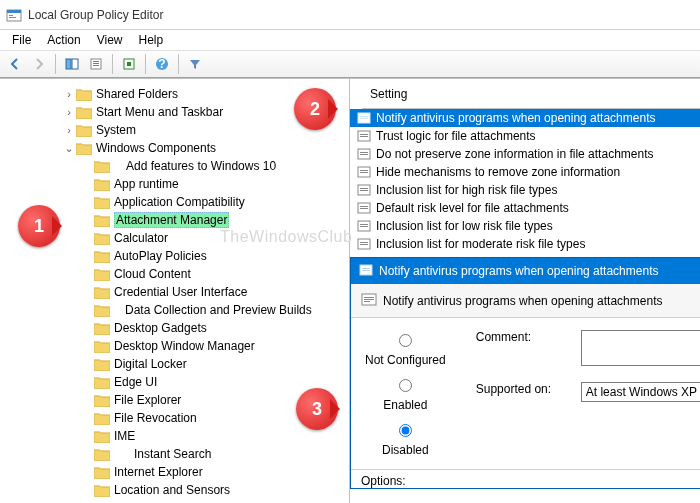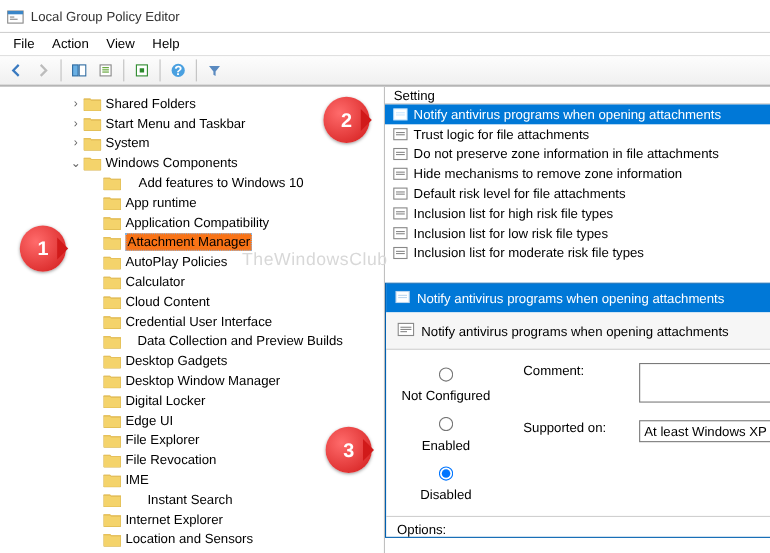--- a/index.html
+++ b/index.html
@@ -15,25 +15,25 @@
   .toolbar { height: 28px; border-top: 1px solid #e0e0e0; border-bottom: 1px solid #a0a0a0; display: flex; align-items: center; gap: 2px; padding: 0 4px; background: linear-gradient(#fdfdfd,#f0f0f0); }
   .toolbar .tbtn { width: 22px; height: 22px; display:flex;align-items:center;justify-content:center; border:1px solid transparent; border-radius:2px;}
   .toolbar .sep { width:1px; height:20px; background:#c0c0c0; margin:0 3px;}
 
   .content { display: flex; height: calc(503px - 30px - 20px - 28px); border-top:1px solid #c0c0c0;}
   .tree-pane { width: 350px; border-right: 1px solid #c0c0c0; overflow: hidden; padding: 6px 0 0 0; background:#fff;}
   .tree-item { display: flex; align-items: center; height: 18px; padding-left: 0; white-space:nowrap;}
   .tree-item .exp { width:14px;text-align:center;color:#666;font-size:11px;user-select:none;}
   .tree-item .folder { width:16px;height:13px;margin-right:4px;display:inline-block;}
   .tree-item .label { }
-  .tree-item.selected .label { background:#f97316; border:1px dotted #7eb4ea; padding:0 1px;}
+  .tree-item.selected .label { background:#86efac; border:1px dotted #7eb4ea; padding:0 1px;}
   .tree-pane .inner{padding-left:10px;}
 
   .right-pane { flex:1; position:relative; overflow:hidden;}
-  .settings-header { height:16px; border-bottom:1px solid #c0c0c0; display:flex;align-items:center; padding:0 8px; font-size:12px;}
+  .settings-header { height:30px; border-bottom:1px solid #c0c0c0; display:flex;align-items:center; padding:0 8px; font-size:12px;margin-left:12px;}
   .setting-row { height:18px; display:flex; align-items:center; gap:4px; padding-left:6px;}
   .setting-row.selected { background:#0078d7; color:#fff;}
   .setting-row .sicon { width:16px;height:16px;display:flex;align-items:center;justify-content:center;}
 
   .prop-dialog { position:absolute; left:0; top:178px; right:-60px; border:1px solid #0060b0; background:#fff;}
   .prop-titlebar { background:#0078d7; color:#fff; height:26px; display:flex; align-items:center; gap:6px; padding:0 8px; font-size:12px;}
   .prop-sub { height:34px; display:flex; align-items:center; gap:6px; padding:0 10px; border-bottom:1px solid #d0d0d0; background:#f6f6f6;}
   .prop-body { padding:12px 14px; display:flex; gap:30px;}
   .radio-col { display:flex; flex-direction:column; gap:12px; padding-top:4px;}
   .radio-col label { display:flex; align-items:center; gap:6px; font-size:12px;flex-direction:column;}
@@ -203,30 +203,30 @@
           </span>
           <span class="label">Attachment Manager</span>
         </div>
         <div class="tree-item" style="padding-left: 84px;">
           <span class="folder">
             <svg viewBox="0 0 16 13">
               <path d="M0 2h6l1 1h9v9a1 1 0 0 1-1 1H1a1 1 0 0 1-1-1z" fill="#f4d36b" stroke="#caa43a" stroke-width=".6"></path>
               <path d="M0 2h6l1 1h9" fill="none" stroke="#e6c05a"></path>
             </svg>
           </span>
+          <span class="label">Calculator</span>
+        </div>
+        <div class="tree-item" style="padding-left: 84px;">
+          <span class="folder">
+            <svg viewBox="0 0 16 13">
+              <path d="M0 2h6l1 1h9v9a1 1 0 0 1-1 1H1a1 1 0 0 1-1-1z" fill="#f4d36b" stroke="#caa43a" stroke-width=".6"></path>
+              <path d="M0 2h6l1 1h9" fill="none" stroke="#e6c05a"></path>
+            </svg>
+          </span>
           <span class="label">AutoPlay Policies</span>
-        </div>
-        <div class="tree-item" style="padding-left: 84px;">
-          <span class="folder">
-            <svg viewBox="0 0 16 13">
-              <path d="M0 2h6l1 1h9v9a1 1 0 0 1-1 1H1a1 1 0 0 1-1-1z" fill="#f4d36b" stroke="#caa43a" stroke-width=".6"></path>
-              <path d="M0 2h6l1 1h9" fill="none" stroke="#e6c05a"></path>
-            </svg>
-          </span>
-          <span class="label">Calculator</span>
         </div>
         <div class="tree-item" style="padding-left: 84px;">
           <span class="folder">
             <svg viewBox="0 0 16 13">
               <path d="M0 2h6l1 1h9v9a1 1 0 0 1-1 1H1a1 1 0 0 1-1-1z" fill="#f4d36b" stroke="#caa43a" stroke-width=".6"></path>
               <path d="M0 2h6l1 1h9" fill="none" stroke="#e6c05a"></path>
             </svg>
           </span>
           <span class="label">Cloud Content</span>
         </div>
@@ -394,31 +394,31 @@
           <span>Hide mechanisms to remove zone information</span>
         </div>
         <div class="setting-row">
           <span class="sicon">
             <svg width="14" height="14" viewBox="0 0 14 14">
               <rect x="1" y="2" width="12" height="10" fill="#fff" stroke="#888"></rect>
               <rect x="3" y="5" width="8" height="1" fill="#888"></rect>
               <rect x="3" y="7" width="8" height="1" fill="#888"></rect>
             </svg>
           </span>
+          <span>Inclusion list for high risk file types</span>
+        </div>
+        <div class="setting-row">
+          <span class="sicon">
+            <svg width="14" height="14" viewBox="0 0 14 14">
+              <rect x="1" y="2" width="12" height="10" fill="#fff" stroke="#888"></rect>
+              <rect x="3" y="5" width="8" height="1" fill="#888"></rect>
+              <rect x="3" y="7" width="8" height="1" fill="#888"></rect>
+            </svg>
+          </span>
           <span>Default risk level for file attachments</span>
-        </div>
-        <div class="setting-row">
-          <span class="sicon">
-            <svg width="14" height="14" viewBox="0 0 14 14">
-              <rect x="1" y="2" width="12" height="10" fill="#fff" stroke="#888"></rect>
-              <rect x="3" y="5" width="8" height="1" fill="#888"></rect>
-              <rect x="3" y="7" width="8" height="1" fill="#888"></rect>
-            </svg>
-          </span>
-          <span>Inclusion list for high risk file types</span>
         </div>
         <div class="setting-row">
           <span class="sicon">
             <svg width="14" height="14" viewBox="0 0 14 14">
               <rect x="1" y="2" width="12" height="10" fill="#fff" stroke="#888"></rect>
               <rect x="3" y="5" width="8" height="1" fill="#888"></rect>
               <rect x="3" y="7" width="8" height="1" fill="#888"></rect>
             </svg>
           </span>
           <span>Inclusion list for low risk file types</span>

